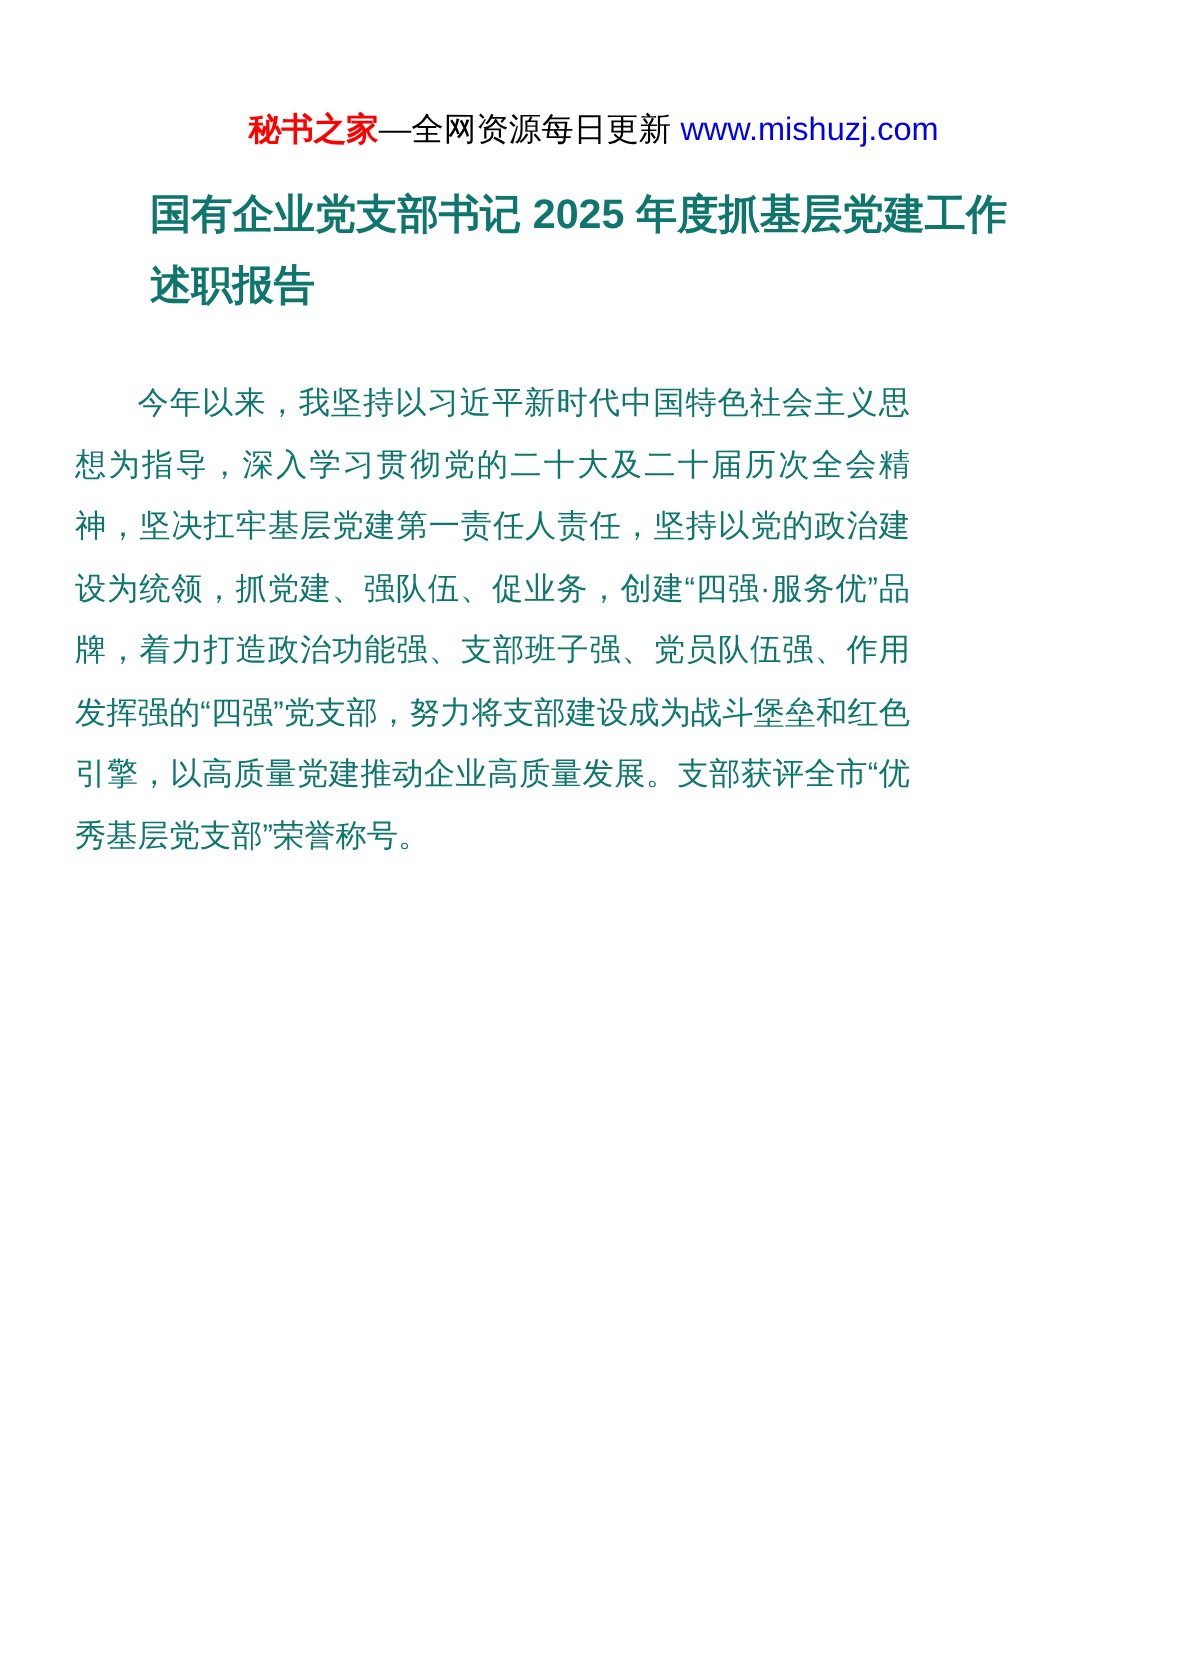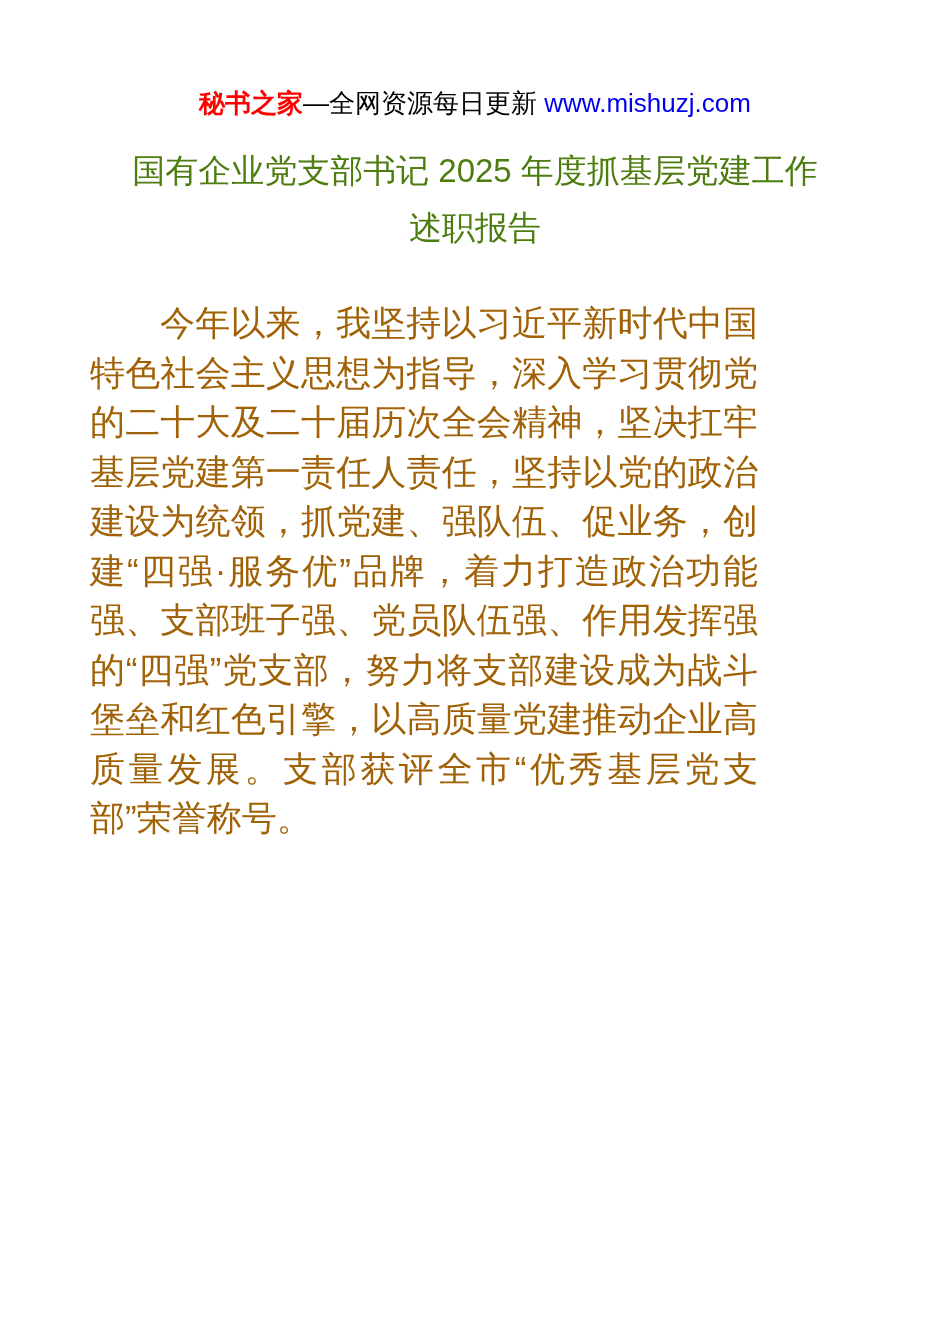--- a/index.html
+++ b/index.html
@@ -28,35 +28,34 @@
   }
   .tagline {
     color: #000000;
   }
   .url {
     color: #0000ee;
   }
   .doc-title {
     width: 710px;
     margin: 22px auto 0 auto;
-    text-align: center;
     font-size: 33px;
     line-height: 57px;
-    font-weight: normal;
-    color: #4d7c0f;
+    font-weight: bold;
+    color: #0f766e;
   }
   .doc-body {
-    margin: 42px 140px 0 90px;
+    margin: 42px 140px 0 60px;
     width: 668px;
-    font-size: 35px;
+    font-size: 25px;
     line-height: 49.5px;
     text-align: justify;
     text-align-last: left;
     text-justify: inter-character;
-    color: #a16207;
+    color: #0f766e;
   }
   .doc-body p {
     margin: 0;
     padding: 0;
     text-indent: 2em;
     word-break: break-all;
   }
 </style>
 </head>
 <body>

